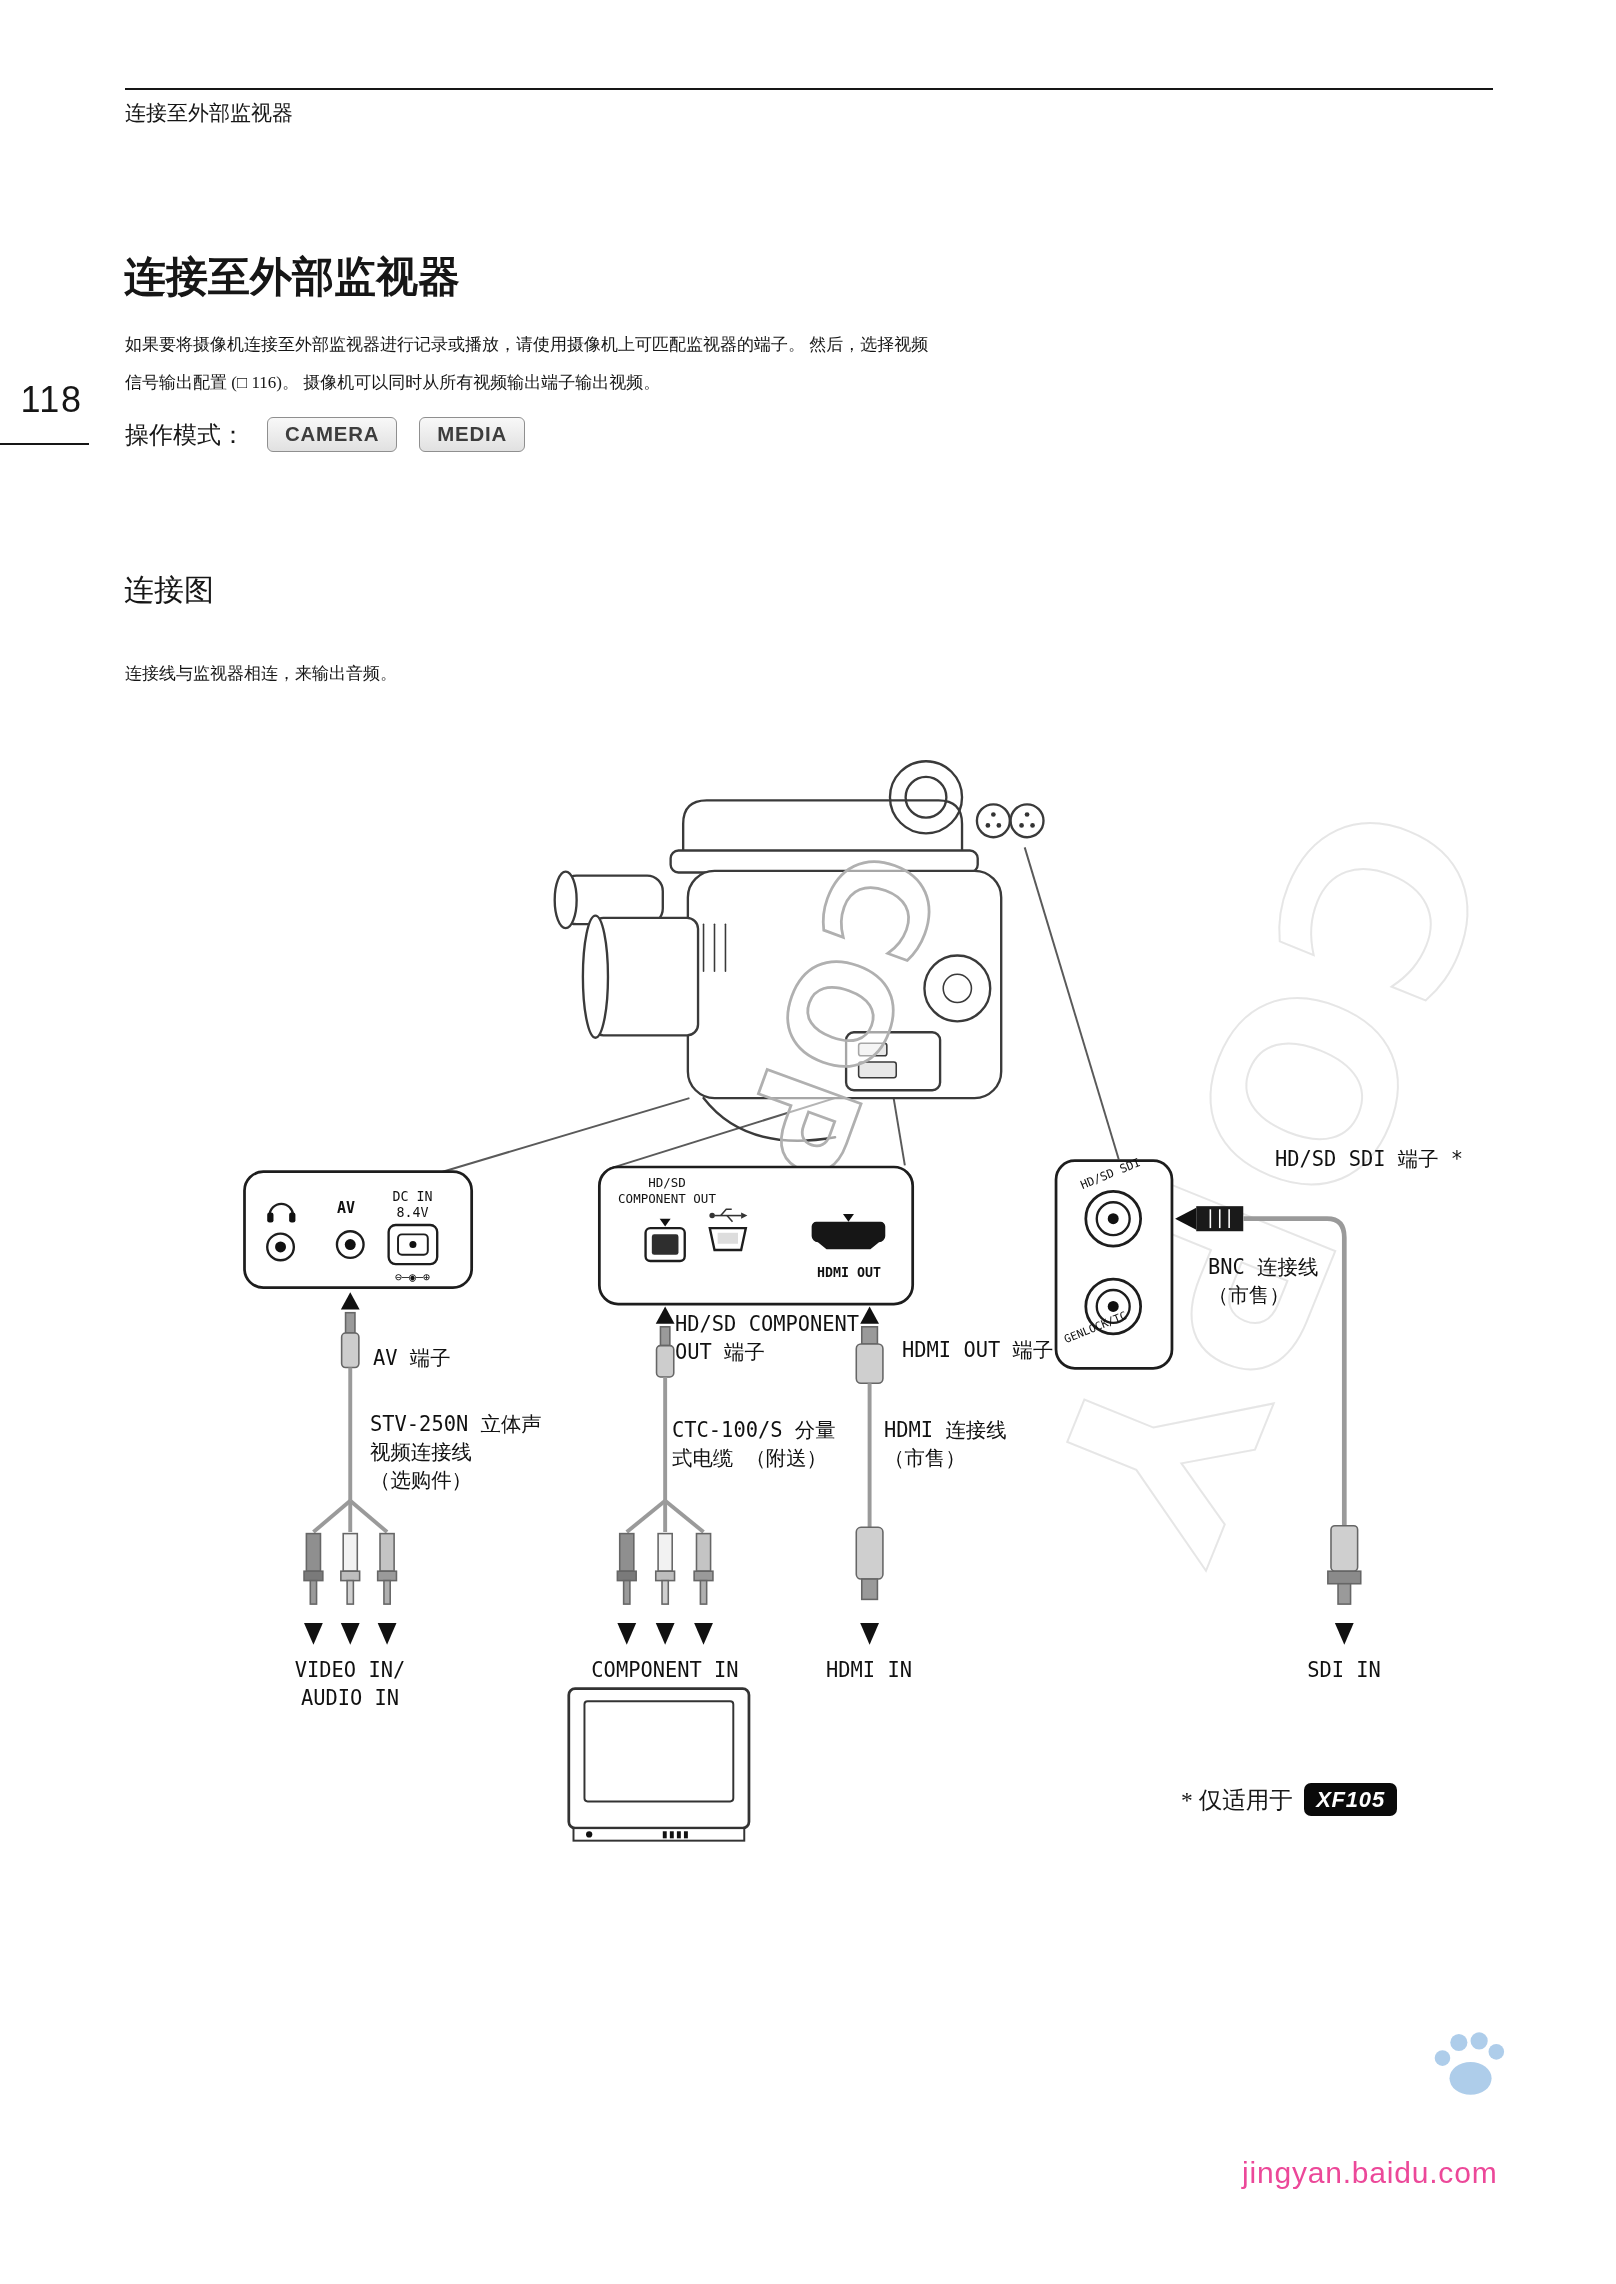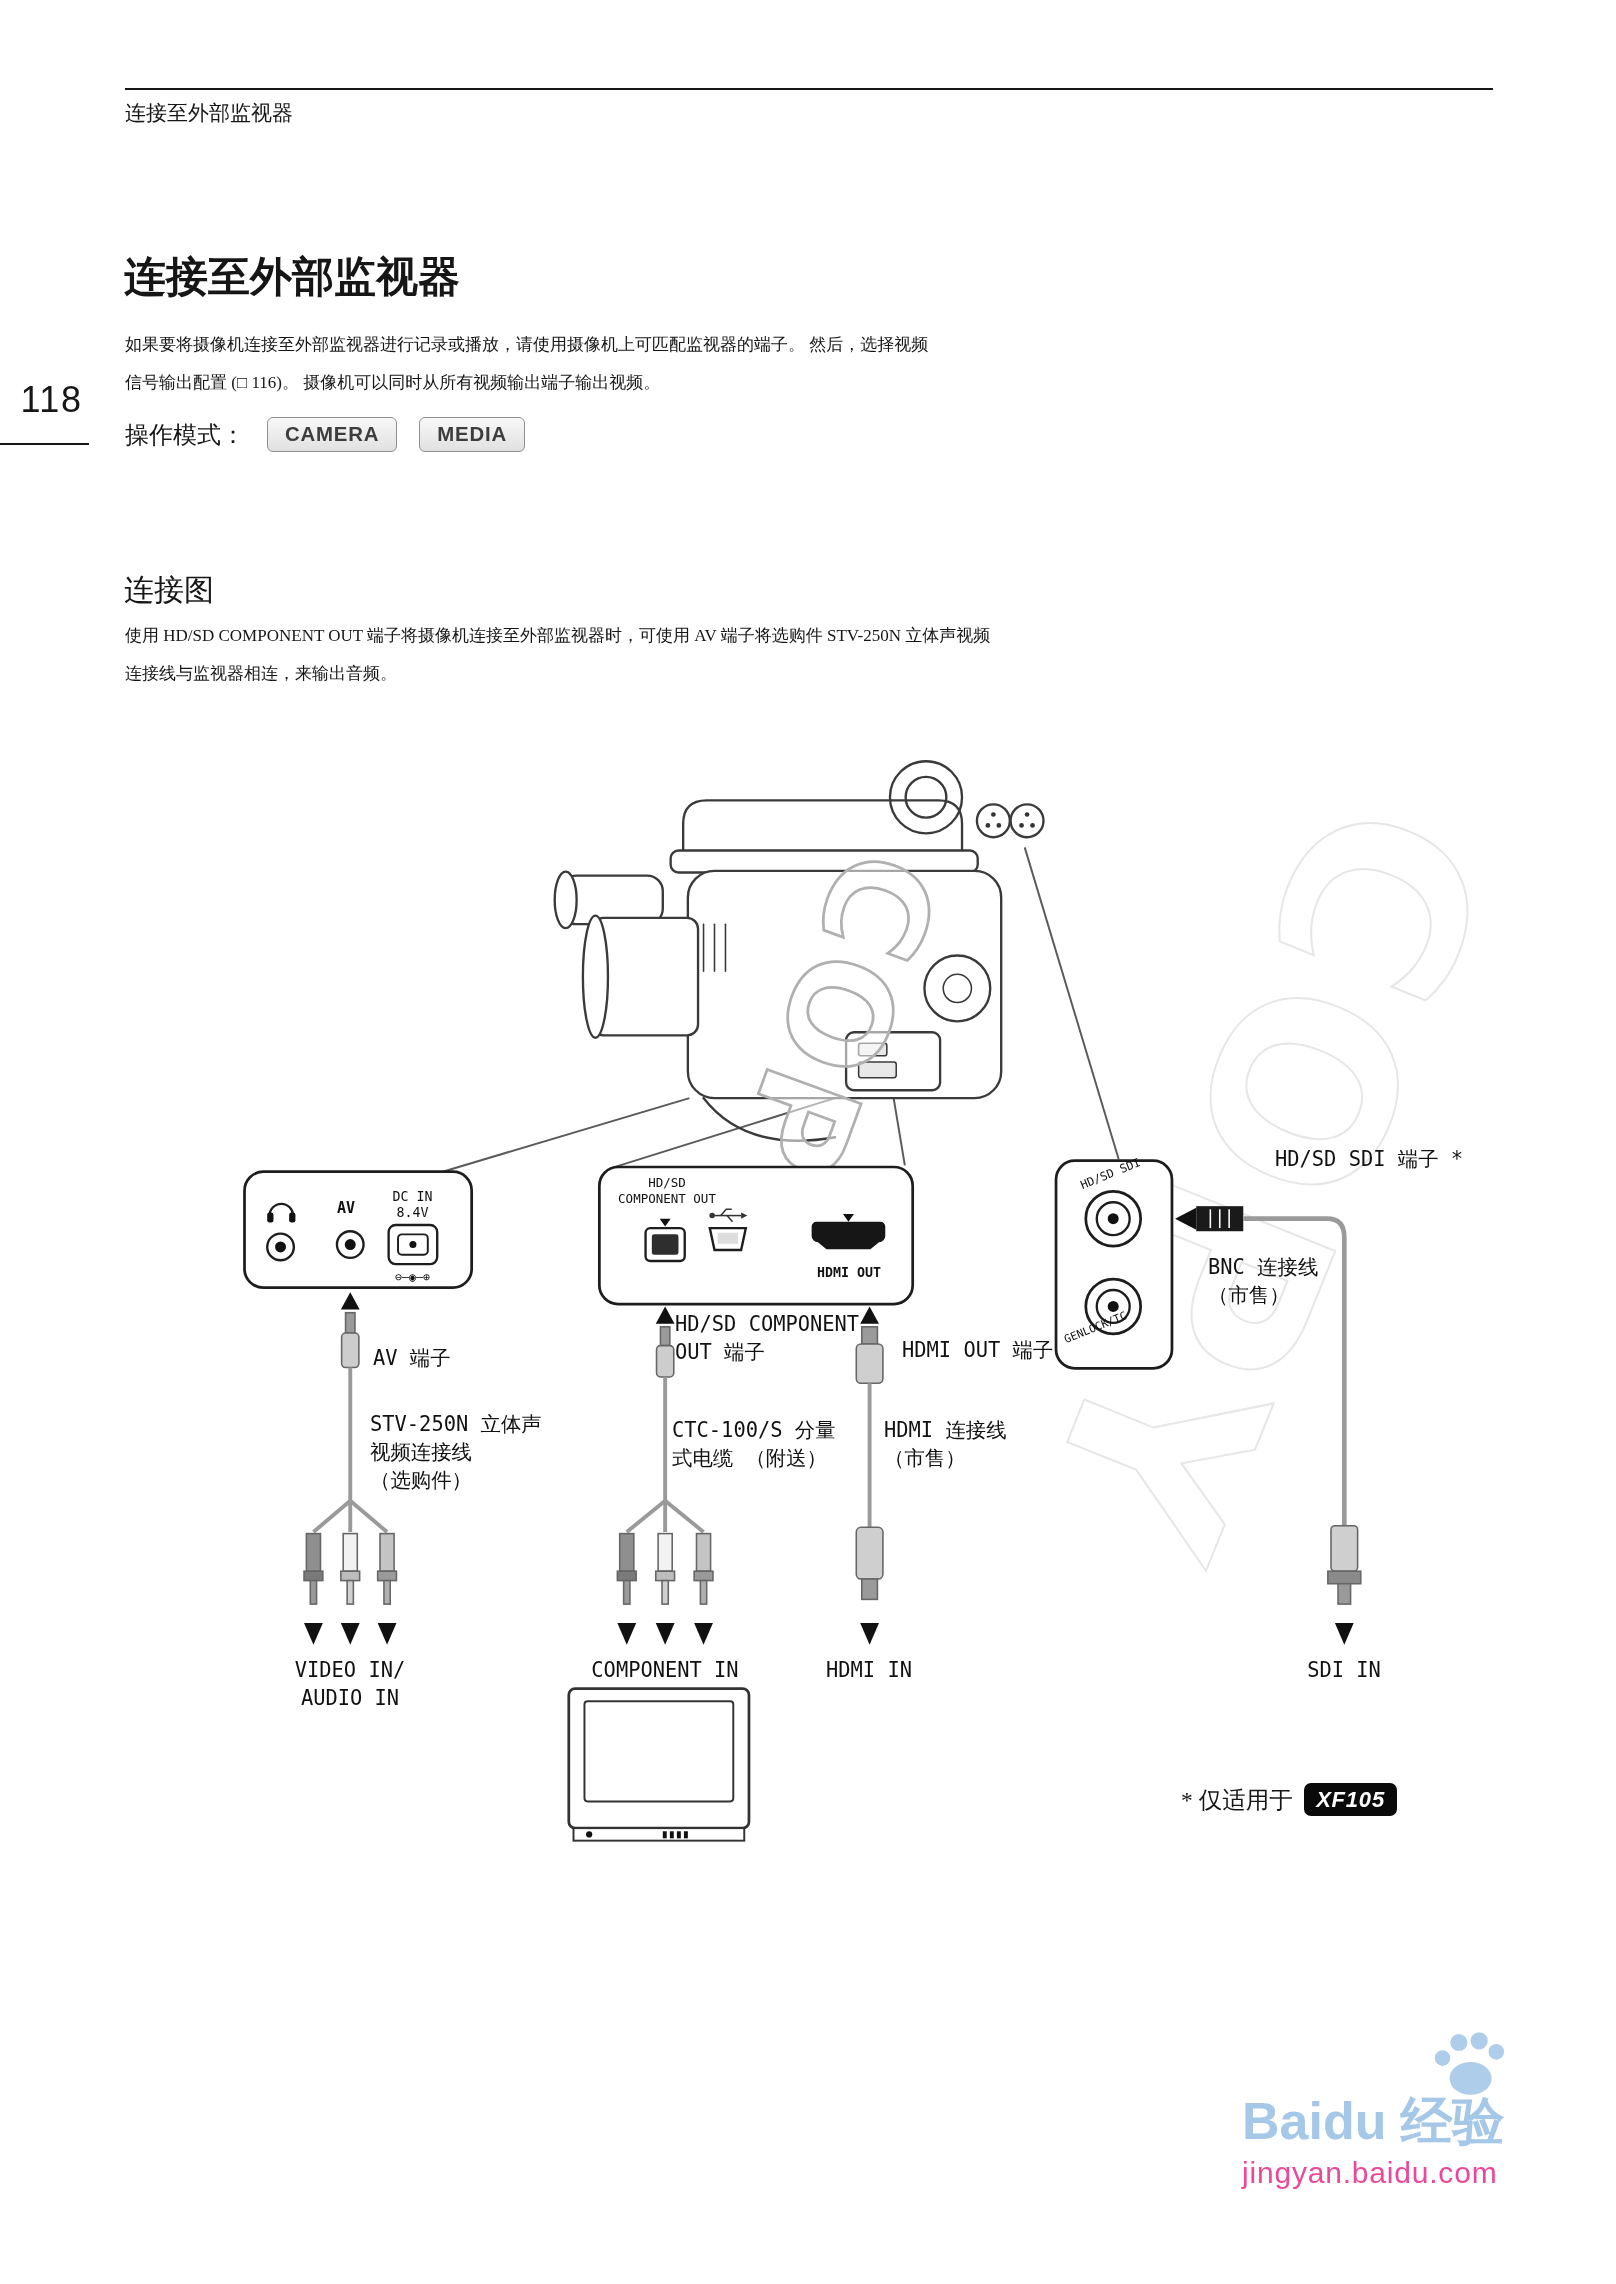--- a/index.html
+++ b/index.html
@@ -44,21 +44,20 @@
   <div class="body-line" style="left:125px;top:332px">如果要将摄像机连接至外部监视器进行记录或播放，请使用摄像机上可匹配监视器的端子。 然后，选择视频</div>
   <div class="body-line" style="left:125px;top:370px">信号输出配置 (□ 116)。 摄像机可以同时从所有视频输出端子输出视频。</div>
 
   <div class="mode-row">
     <span class="mode-label">操作模式：</span>
     <span class="btn">CAMERA</span>
     <span class="btn">MEDIA</span>
   </div>
 
   <div class="sec-head">连接图</div>
-  <div class="body-line" style="left:125px;top:623px">使用 HD/SD COMPONENT OUT 端子将摄像机连接至外部监视器时，可使用 AV 端子将选购件 STV-250N 立体声视频</div>
   <div class="body-line" style="left:125px;top:661px">连接线与监视器相连，来输出音频。</div>
 
   <svg width="1617" height="1175" viewBox="0 950 2064 1500" style="position:absolute;left:0;top:744px" xmlns="http://www.w3.org/2000/svg">
 
     <text transform="translate(1700,1005) rotate(112)" font-size="310" font-weight="bold" fill="none" stroke="#dcdcdc" stroke-width="2.5" opacity="0.7" letter-spacing="14" font-family="'DejaVu Sans', sans-serif">COPY</text>
 
     <g stroke="#5a5a5a" stroke-width="2.5" fill="none">
       <path d="M880,1402 L565,1496"></path>
       <path d="M1085,1396 L778,1492"></path>
       <path d="M1140,1398 L1155,1488"></path>
@@ -305,20 +304,16 @@
 
   <svg width="94" height="78" viewBox="0 0 120 100" style="position:absolute;left:1422px;top:2030px">
     <g fill="#a6c8e8" opacity="0.9">
       <circle cx="26" cy="36" r="10"></circle>
       <circle cx="47" cy="16" r="11"></circle>
       <circle cx="73" cy="14" r="11"></circle>
       <circle cx="95" cy="28" r="10"></circle>
       <ellipse cx="62" cy="62" rx="27" ry="21"></ellipse>
     </g>
   </svg>
-  <div class="brand-row">
-    <span>Baidu</span>
-    <span>经验</span>
-  </div>
   <div class="brand-url">jingyan.baidu.com</div>
 
 </div>
 
 
 </body></html>

